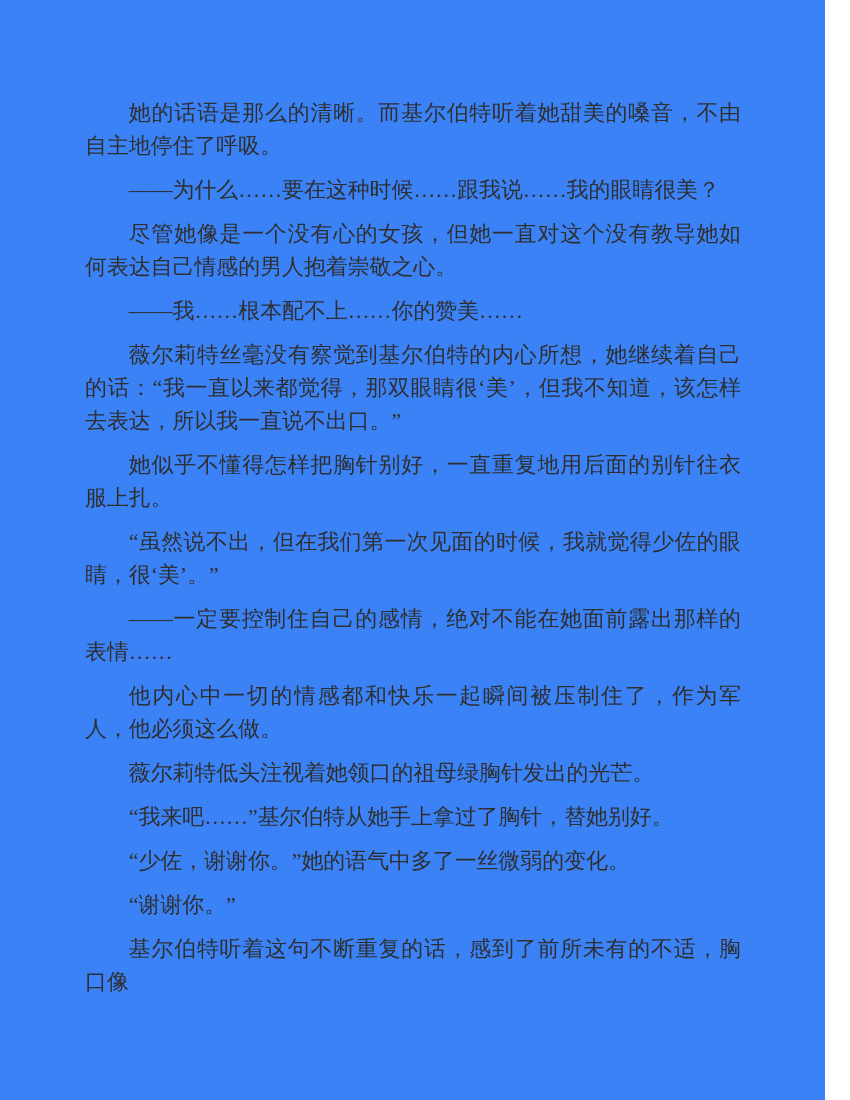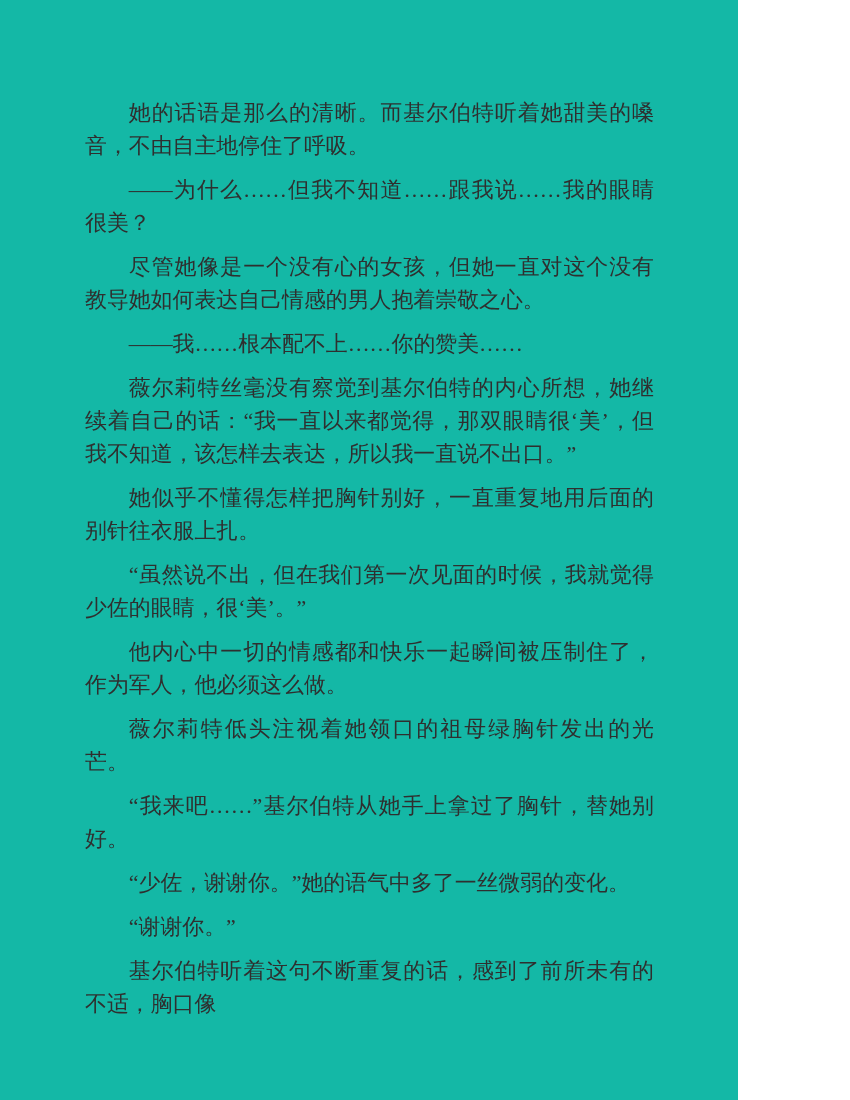--- a/index.html
+++ b/index.html
@@ -2,24 +2,24 @@
 <html><head>
 <meta charset="utf-8">
 <style>
   html, body {
     margin: 0;
     padding: 0;
     background: #ffffff;
   }
   .page {
     position: relative;
-    width: 738px;
+    width: 825px;
     height: 1100px;
     box-sizing: border-box;
-    background: #14b8a6;
+    background: #3b82f6;
     padding: 96px 84px 0 85px;
     overflow: hidden;
   }
   .page p {
     margin: 0 0 11px 0;
     font-family: "Liberation Serif", "DejaVu Serif", serif;
     font-size: 21.9px;
     line-height: 33px;
     color: #2f2f2f;
     text-align: justify;
@@ -27,25 +27,26 @@
     text-indent: 2em;
     word-break: break-all;
     overflow-wrap: break-word;
   }
 </style>
 </head>
 <body>
 
 <div class="page">
   <p>她的话语是那么的清晰。而基尔伯特听着她甜美的嗓音，不由自主地停住了呼吸。</p>
-  <p>——为什么……但我不知道……跟我说……我的眼睛很美？</p>
+  <p>——为什么……要在这种时候……跟我说……我的眼睛很美？</p>
   <p>尽管她像是一个没有心的女孩，但她一直对这个没有教导她如何表达自己情感的男人抱着崇敬之心。</p>
   <p>——我……根本配不上……你的赞美……</p>
   <p>薇尔莉特丝毫没有察觉到基尔伯特的内心所想，她继续着自己的话：“我一直以来都觉得，那双眼睛很‘美’，但我不知道，该怎样去表达，所以我一直说不出口。”</p>
   <p>她似乎不懂得怎样把胸针别好，一直重复地用后面的别针往衣服上扎。</p>
   <p>“虽然说不出，但在我们第一次见面的时候，我就觉得少佐的眼睛，很‘美’。”</p>
+  <p>——一定要控制住自己的感情，绝对不能在她面前露出那样的表情……</p>
   <p>他内心中一切的情感都和快乐一起瞬间被压制住了，作为军人，他必须这么做。</p>
   <p>薇尔莉特低头注视着她领口的祖母绿胸针发出的光芒。</p>
   <p>“我来吧……”基尔伯特从她手上拿过了胸针，替她别好。</p>
   <p>“少佐，谢谢你。”她的语气中多了一丝微弱的变化。</p>
   <p>“谢谢你。”</p>
   <p>基尔伯特听着这句不断重复的话，感到了前所未有的不适，胸口像</p>
 </div>
 
 </body></html>

